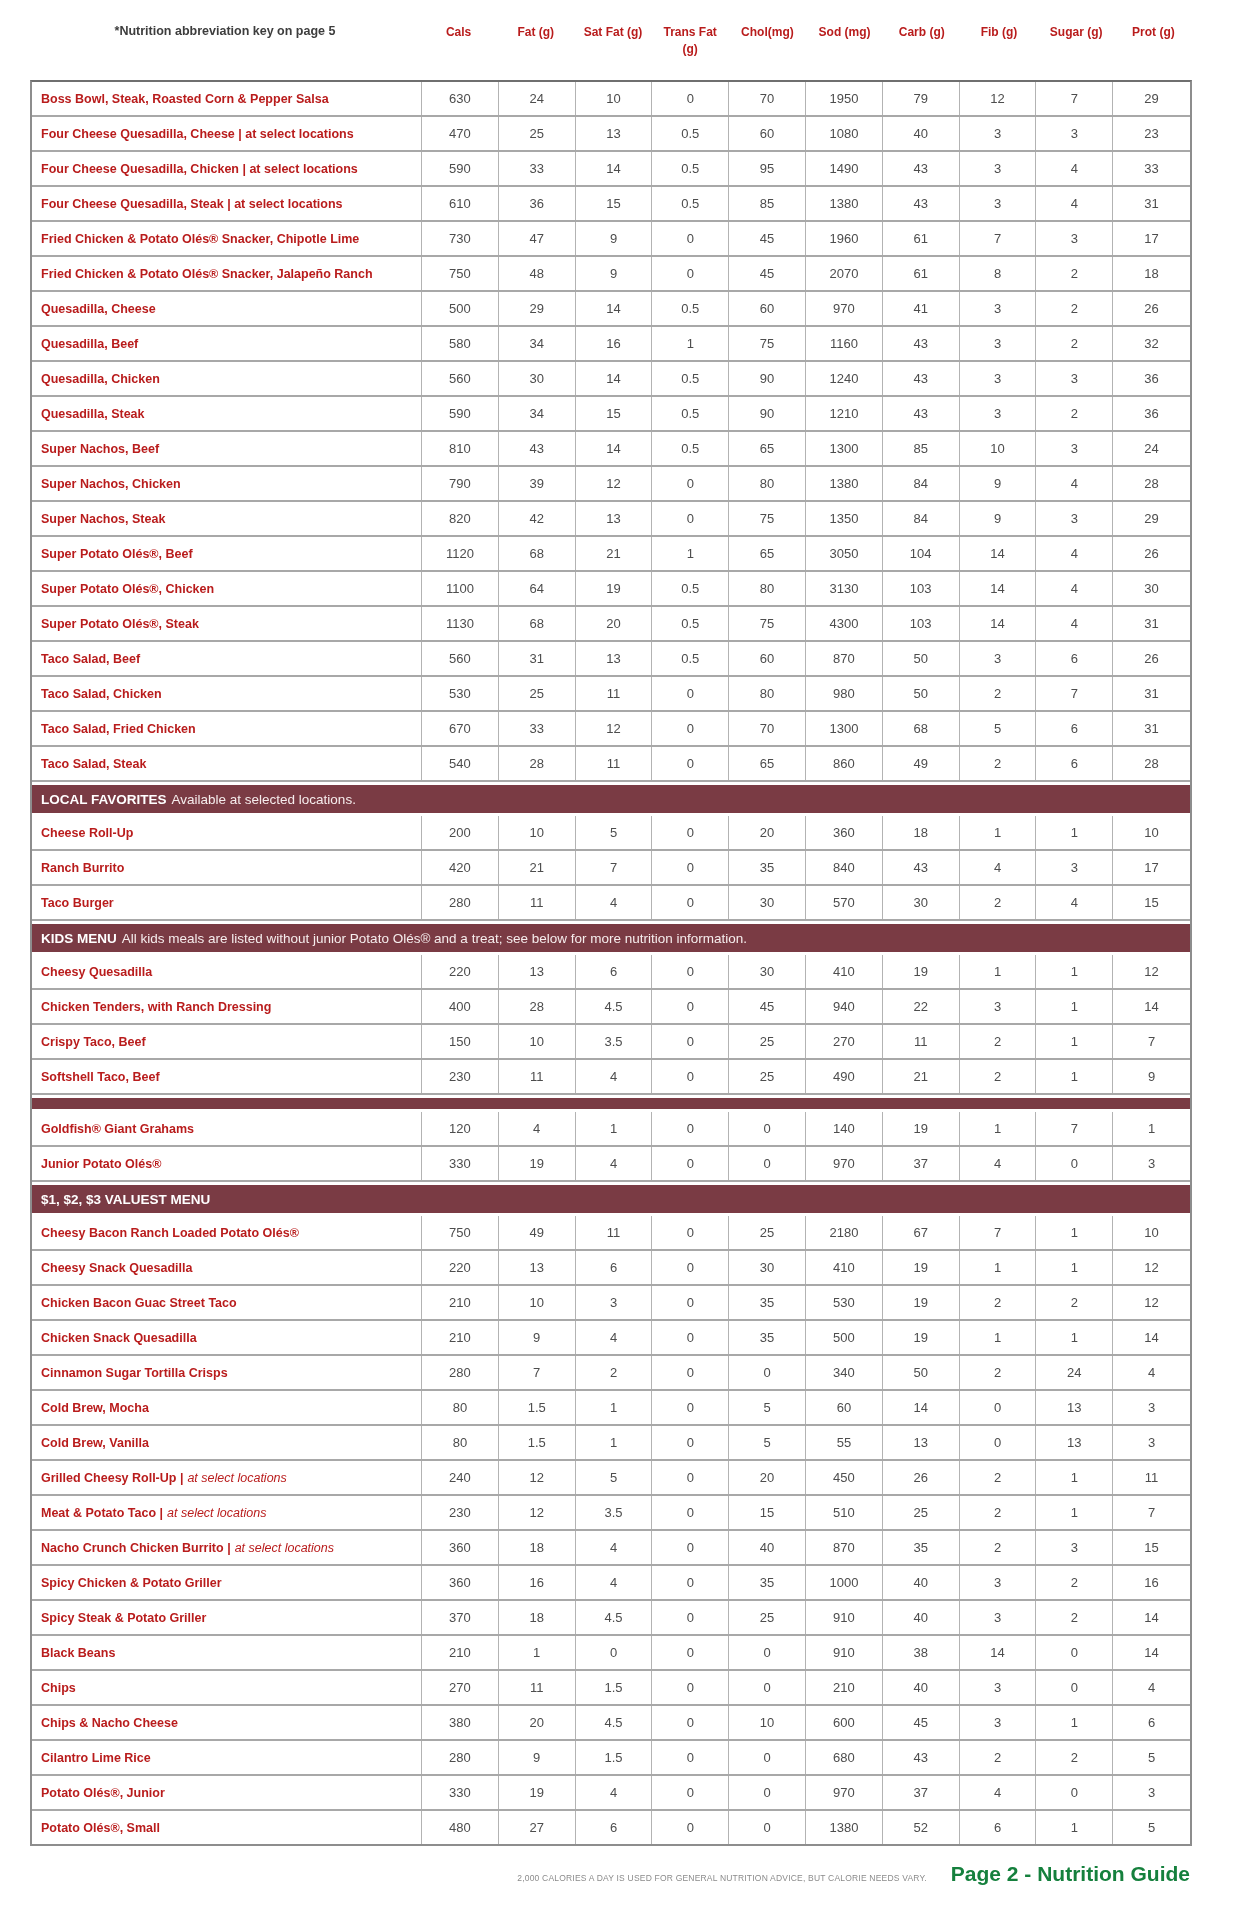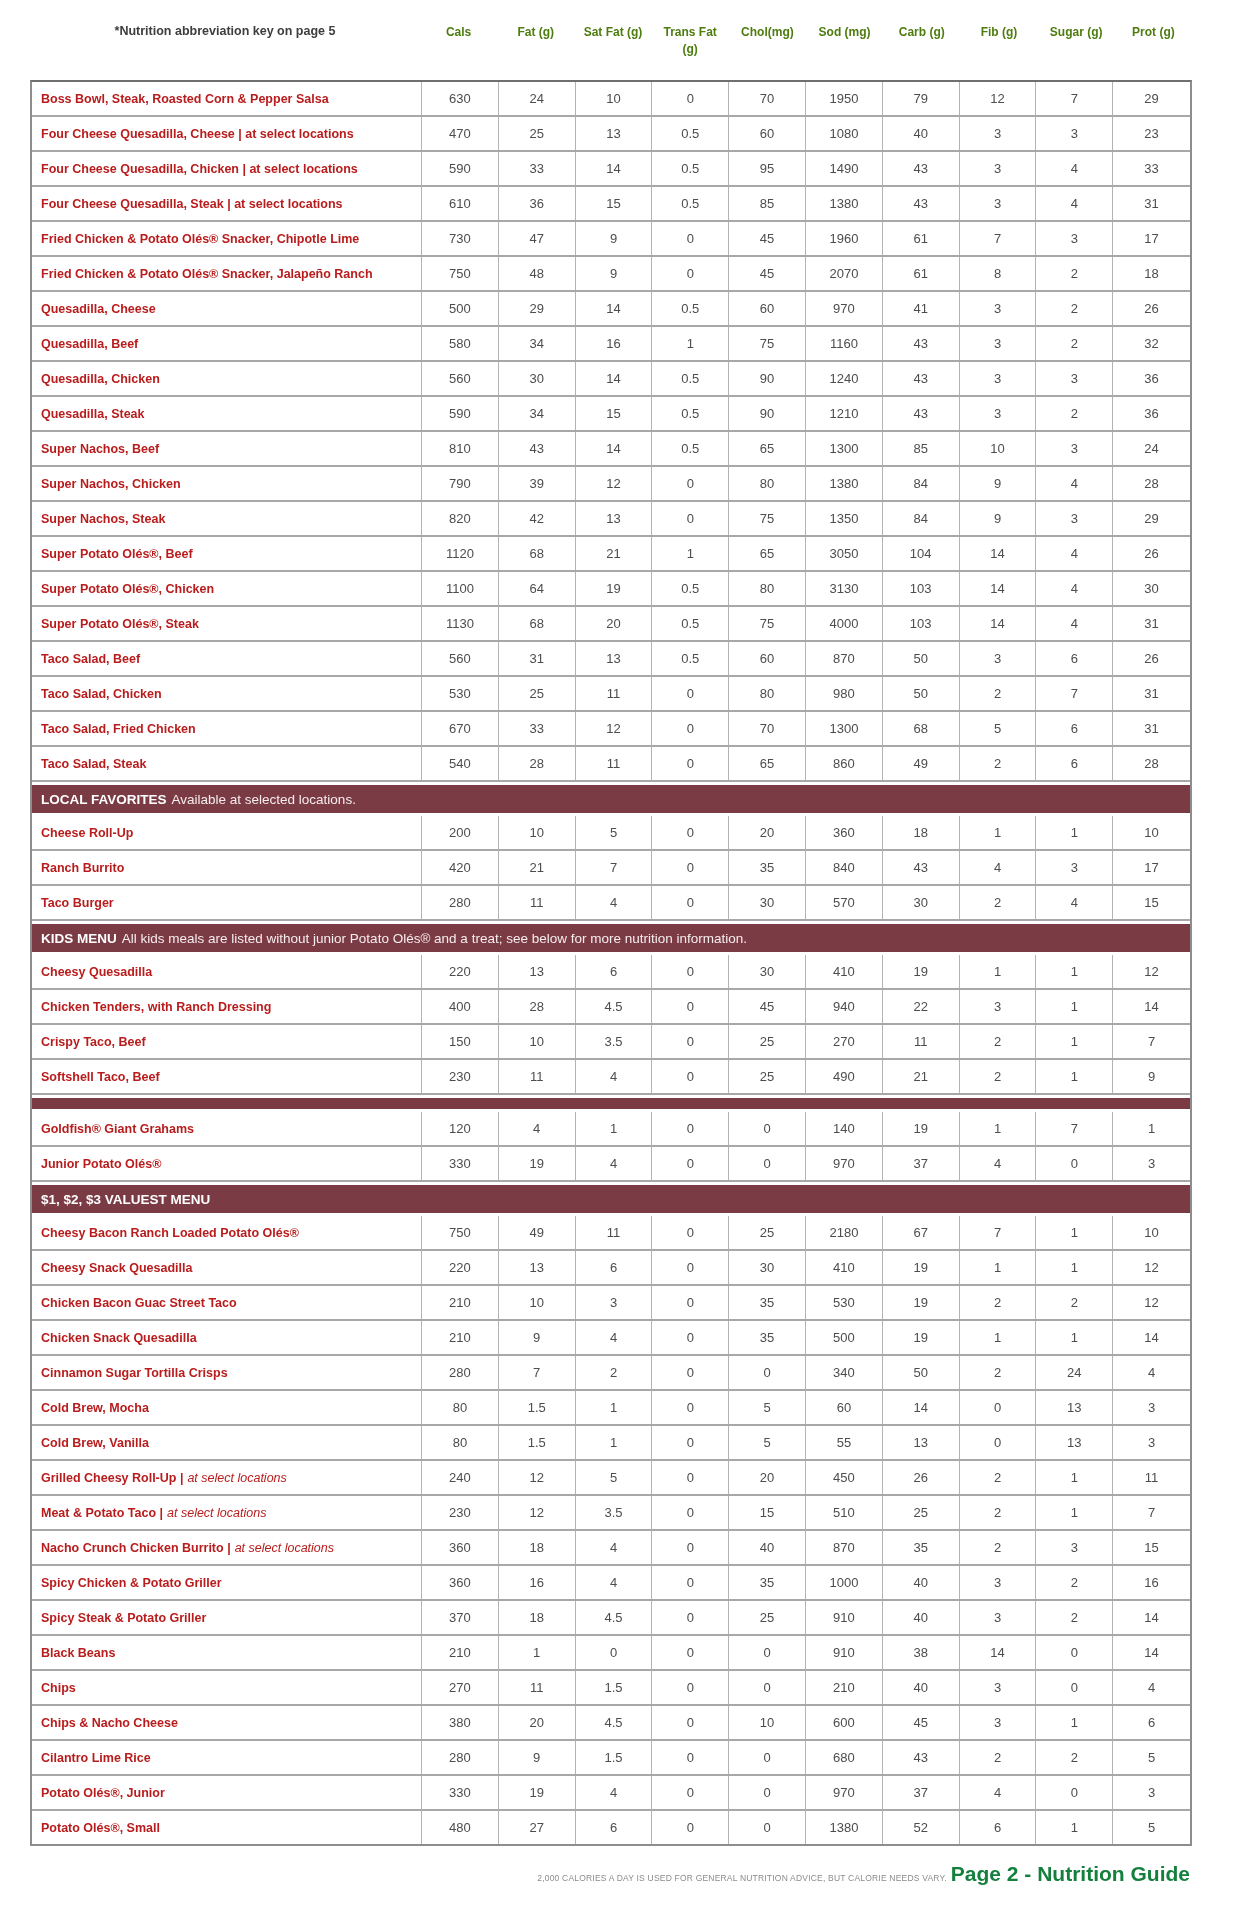--- a/index.html
+++ b/index.html
@@ -2,41 +2,41 @@
 <html><head>
 <meta charset="utf-8">
 <style>
   html,body{margin:0;padding:0;background:#ffffff;}
   body{width:1243px;height:1920px;font-family:"Liberation Sans",sans-serif;-webkit-font-smoothing:antialiased;}
   .page{box-sizing:border-box;width:1217px;height:1920px;padding:20px 25px 16px 30px;background:#fff;overflow:hidden;}
 
   
   .table-head{display:grid;grid-template-columns:390px repeat(10,1fr);align-items:start;min-height:58px;padding-bottom:2px;}
   .note{display:flex;justify-content:center;padding-top:4px;font-size:12.5px;font-weight:700;color:#3d3d3d;}
-  .hcell{padding-top:4px;text-align:center;font-size:12px;font-weight:700;color:#4d7c0f;line-height:1.45;
+  .hcell{padding-top:4px;text-align:center;font-size:12px;font-weight:700;color:#b91c1c;line-height:1.45;
          padding-left:6px;padding-right:6px;}
 
   
   .table{border:2px solid #8d8d8d;border-top:2px solid #6f6f6f;background:#fff;}
   .row{display:grid;grid-template-columns:390px repeat(10,1fr);height:33px;border-bottom:2px solid #a8a8a8;background:#fff;}
   .table > .row:last-child{border-bottom:none;}
   .cell{display:flex;align-items:center;justify-content:center;border-right:1.5px solid #b3b3b3;
         font-size:13px;color:#4d4d4d;overflow:hidden;white-space:nowrap;}
   .cell:last-child{border-right:none;}
   .cell.name{justify-content:flex-start;padding-left:9px;font-size:12.5px;font-weight:700;color:#b91c1c;}
   .cell.name i{font-weight:400;margin-left:4px;}
 
   
   .section-bar{height:28px;margin:3px 0;background:#7a3b44;color:#f6eded;display:flex;align-items:center;
                padding-left:9px;font-size:13.5px;}
   .section-bar b{color:#ffffff;margin-right:5px;font-weight:700;}
   .thin-bar{height:11px;margin:3px 0;background:#7a3b44;}
 
   
-  .footer{display:flex;justify-content:flex-end;align-items:baseline;gap:4px;margin-top:16px;padding-right:2px;}
+  .footer{display:flex;justify-content:flex-end;align-items:baseline;gap:24px;margin-top:16px;padding-right:2px;}
   .disclaimer{font-size:8.5px;color:#8b8b8b;letter-spacing:.2px;}
   .page-label{font-size:21px;font-weight:700;color:#15803d;}
 </style>
 </head>
 <body>
 
 <div class="page">
 
   <div class="table-head">
     <div class="note">*Nutrition abbreviation key on page 5</div>
@@ -250,21 +250,21 @@
         <div class="cell num">4</div>
         <div class="cell num">30</div>
       </div>
       <div class="row">
         <div class="cell name">Super Potato Olés®, Steak</div>
         <div class="cell num">1130</div>
         <div class="cell num">68</div>
         <div class="cell num">20</div>
         <div class="cell num">0.5</div>
         <div class="cell num">75</div>
-        <div class="cell num">4000</div>
+        <div class="cell num">4300</div>
         <div class="cell num">103</div>
         <div class="cell num">14</div>
         <div class="cell num">4</div>
         <div class="cell num">31</div>
       </div>
       <div class="row">
         <div class="cell name">Taco Salad, Beef</div>
         <div class="cell num">560</div>
         <div class="cell num">31</div>
         <div class="cell num">13</div>

